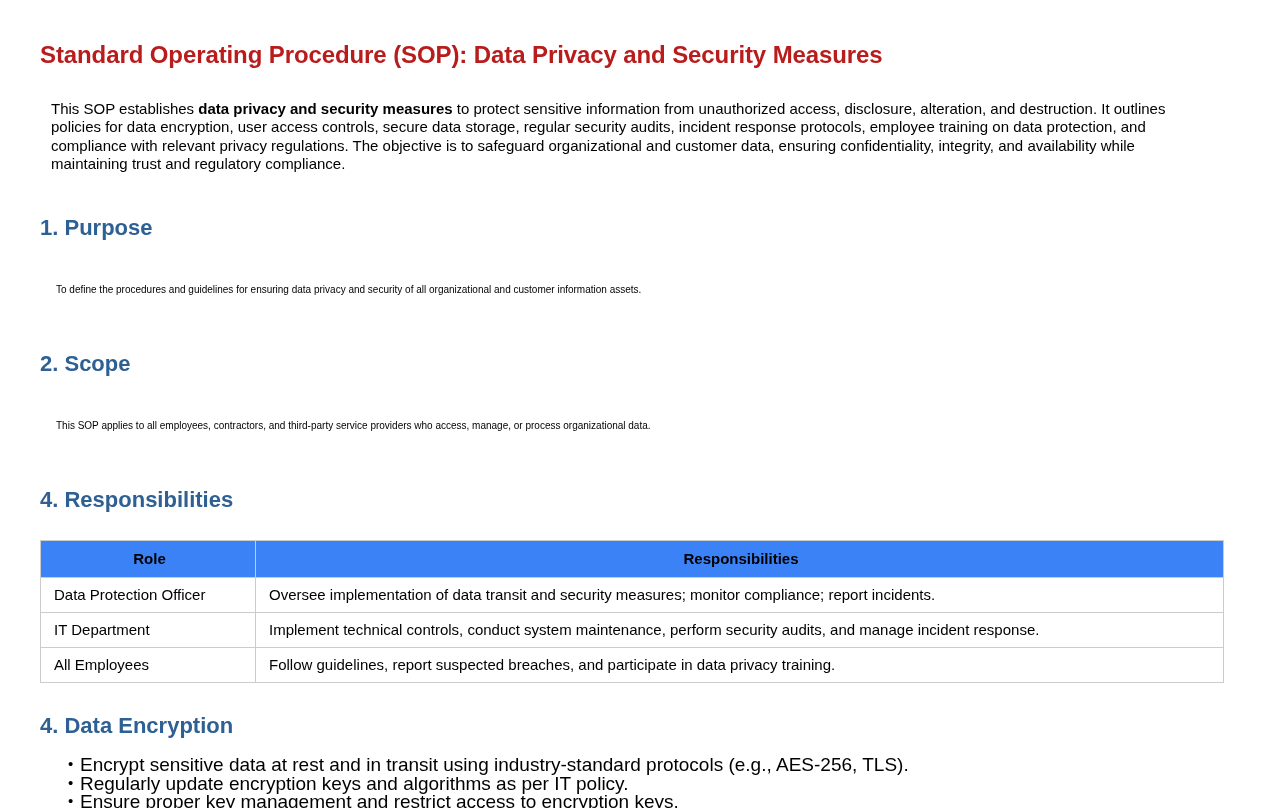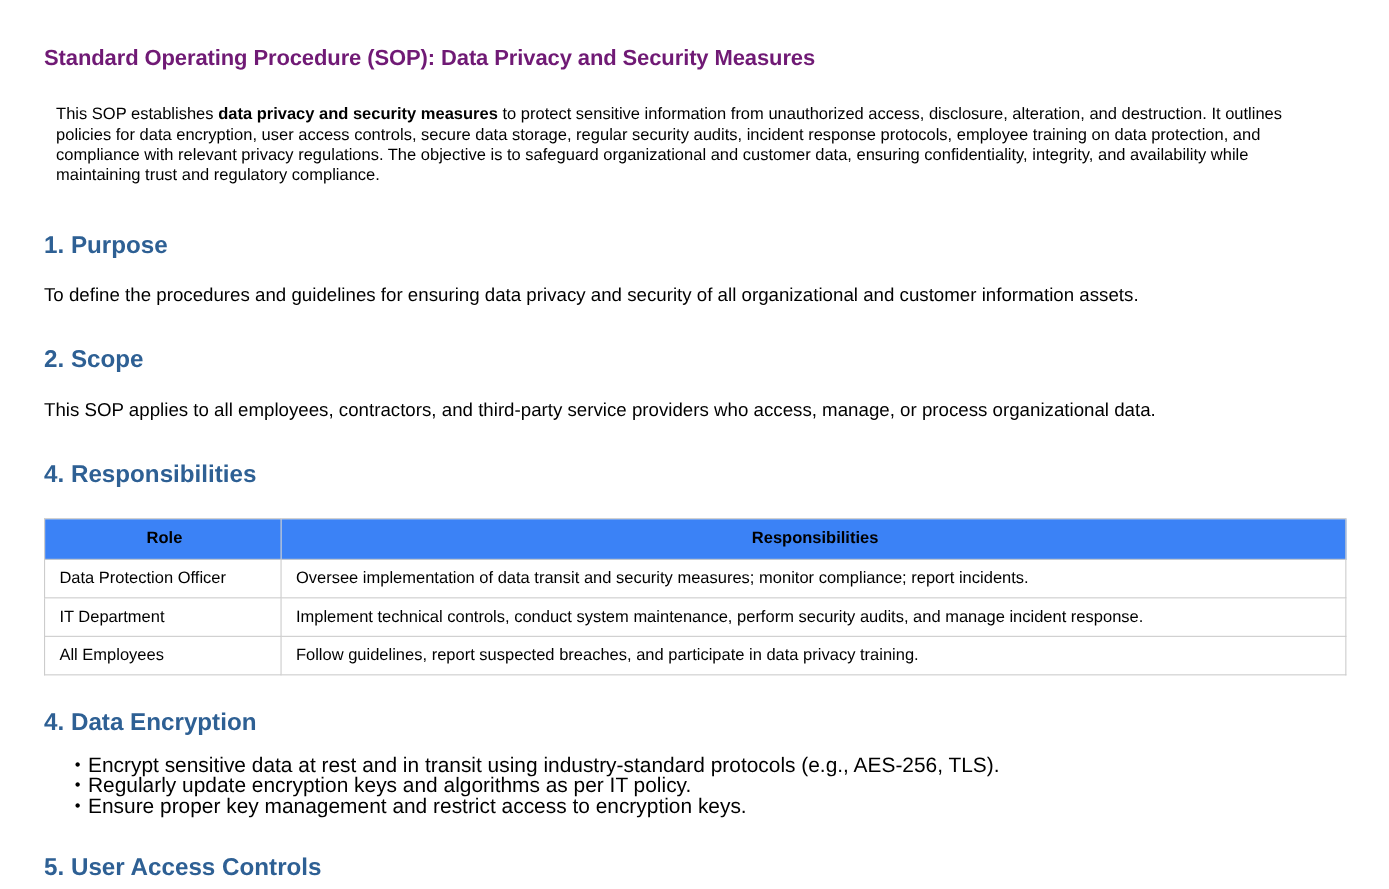--- a/index.html
+++ b/index.html
@@ -13,22 +13,22 @@
     overflow: hidden;
     font-family: "Liberation Sans", sans-serif;
     color: #000000;
   }
   .page {
     padding: 0 40px 0 40px;
     box-sizing: border-box;
     width: 1263px;
   }
   .doc-title {
-    color: #701a75;
-    font-size: 20px;
+    color: #b91c1c;
+    font-size: 24px;
     font-weight: bold;
     line-height: 1.2;
     margin: 0;
     padding-top: 41px;
     letter-spacing: -0.1px;
   }
   .intro {
     font-size: 15px;
     line-height: 18.5px;
     margin: 11px;
@@ -43,23 +43,23 @@
     font-weight: bold;
     margin: 0;
     line-height: 1.2;
   }
   .sec1 { padding-top: 30px; }
   .sec2 { padding-top: 35px; }
   .sec3 { padding-top: 35px; }
   .sec4 { padding-top: 30px; }
   .sec5 { padding-top: 32px; }
   .body-text {
-    font-size: 17px;
+    font-size: 10px;
     line-height: 18.5px;
-    margin: 0;
+    margin: 16px;
     padding-top: 24px;
   }
   table.resp-table {
     border-collapse: collapse;
     width: 1184px;
     margin-top: 27px;
     table-layout: fixed;
   }
   table.resp-table th,
   table.resp-table td {

